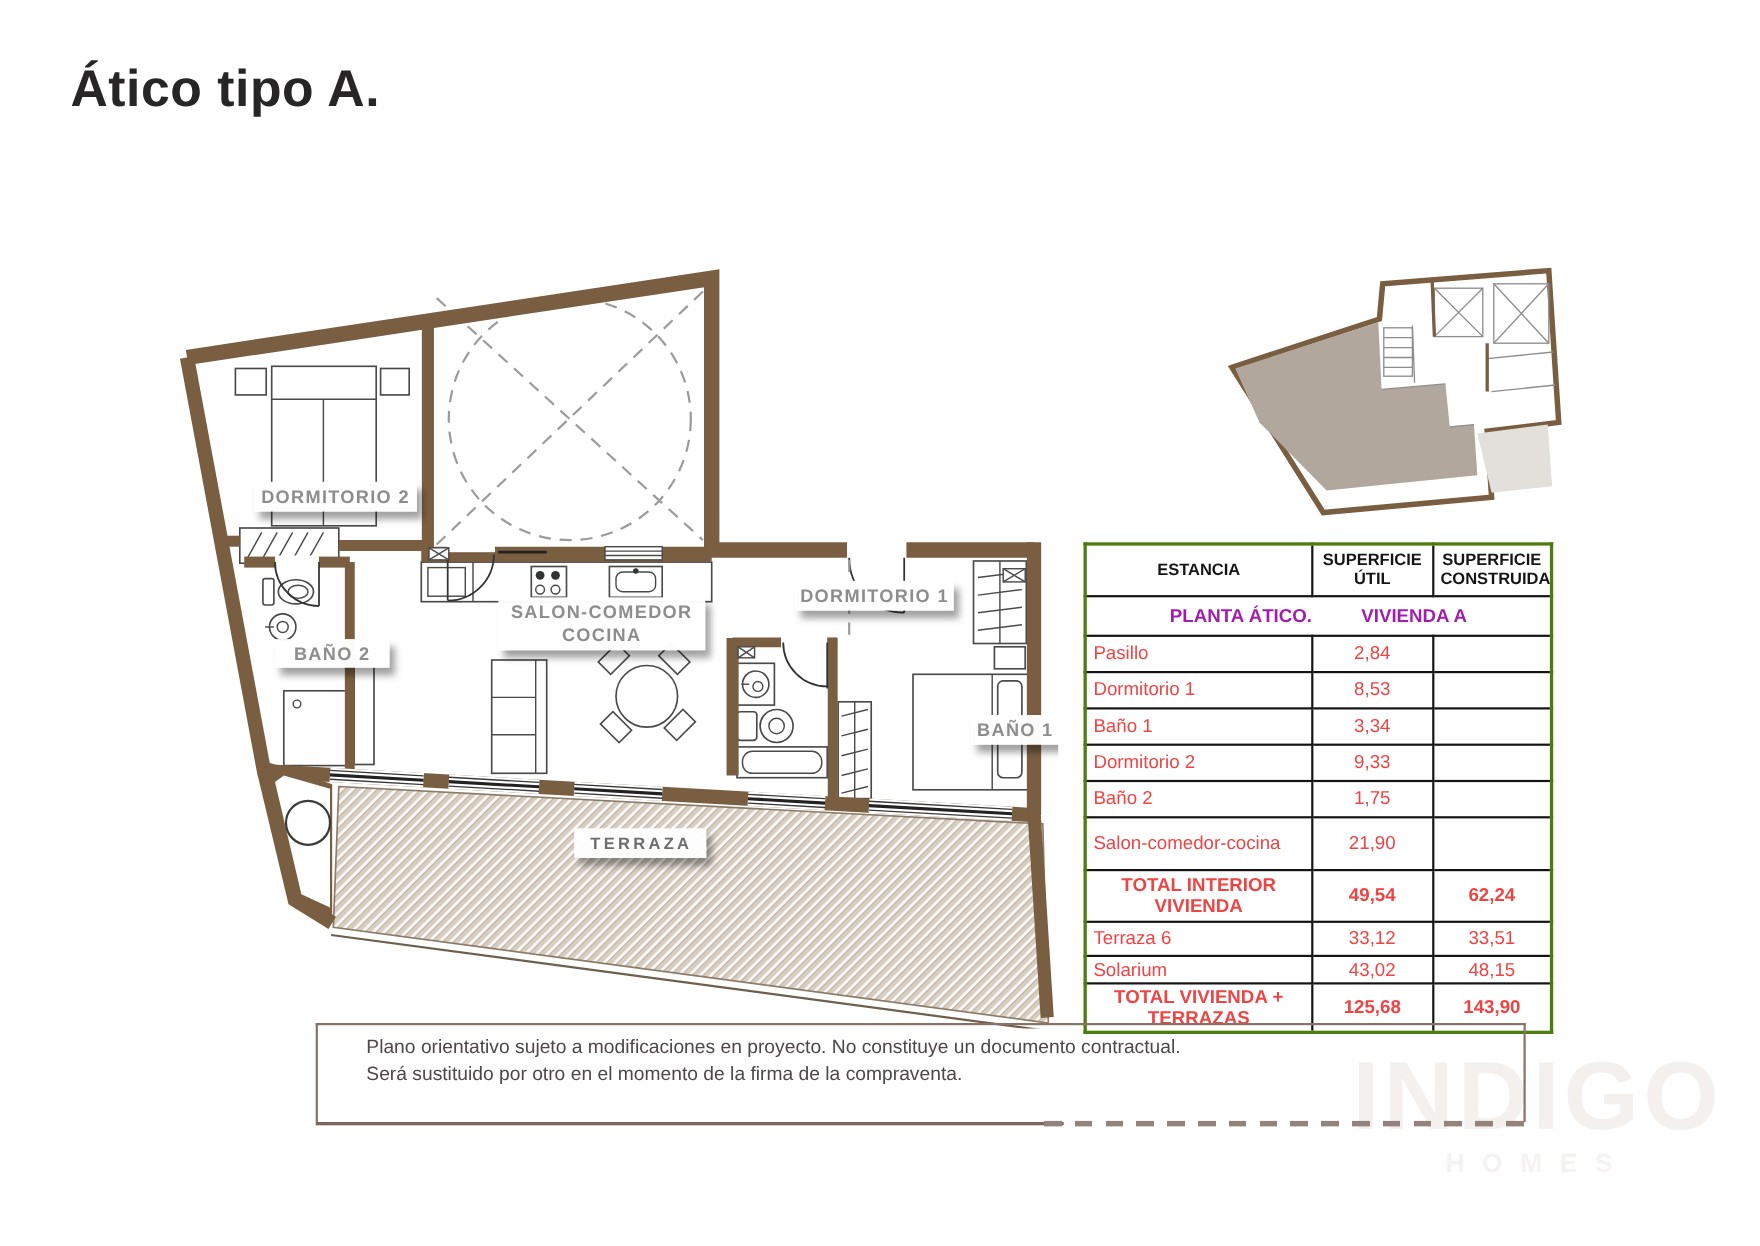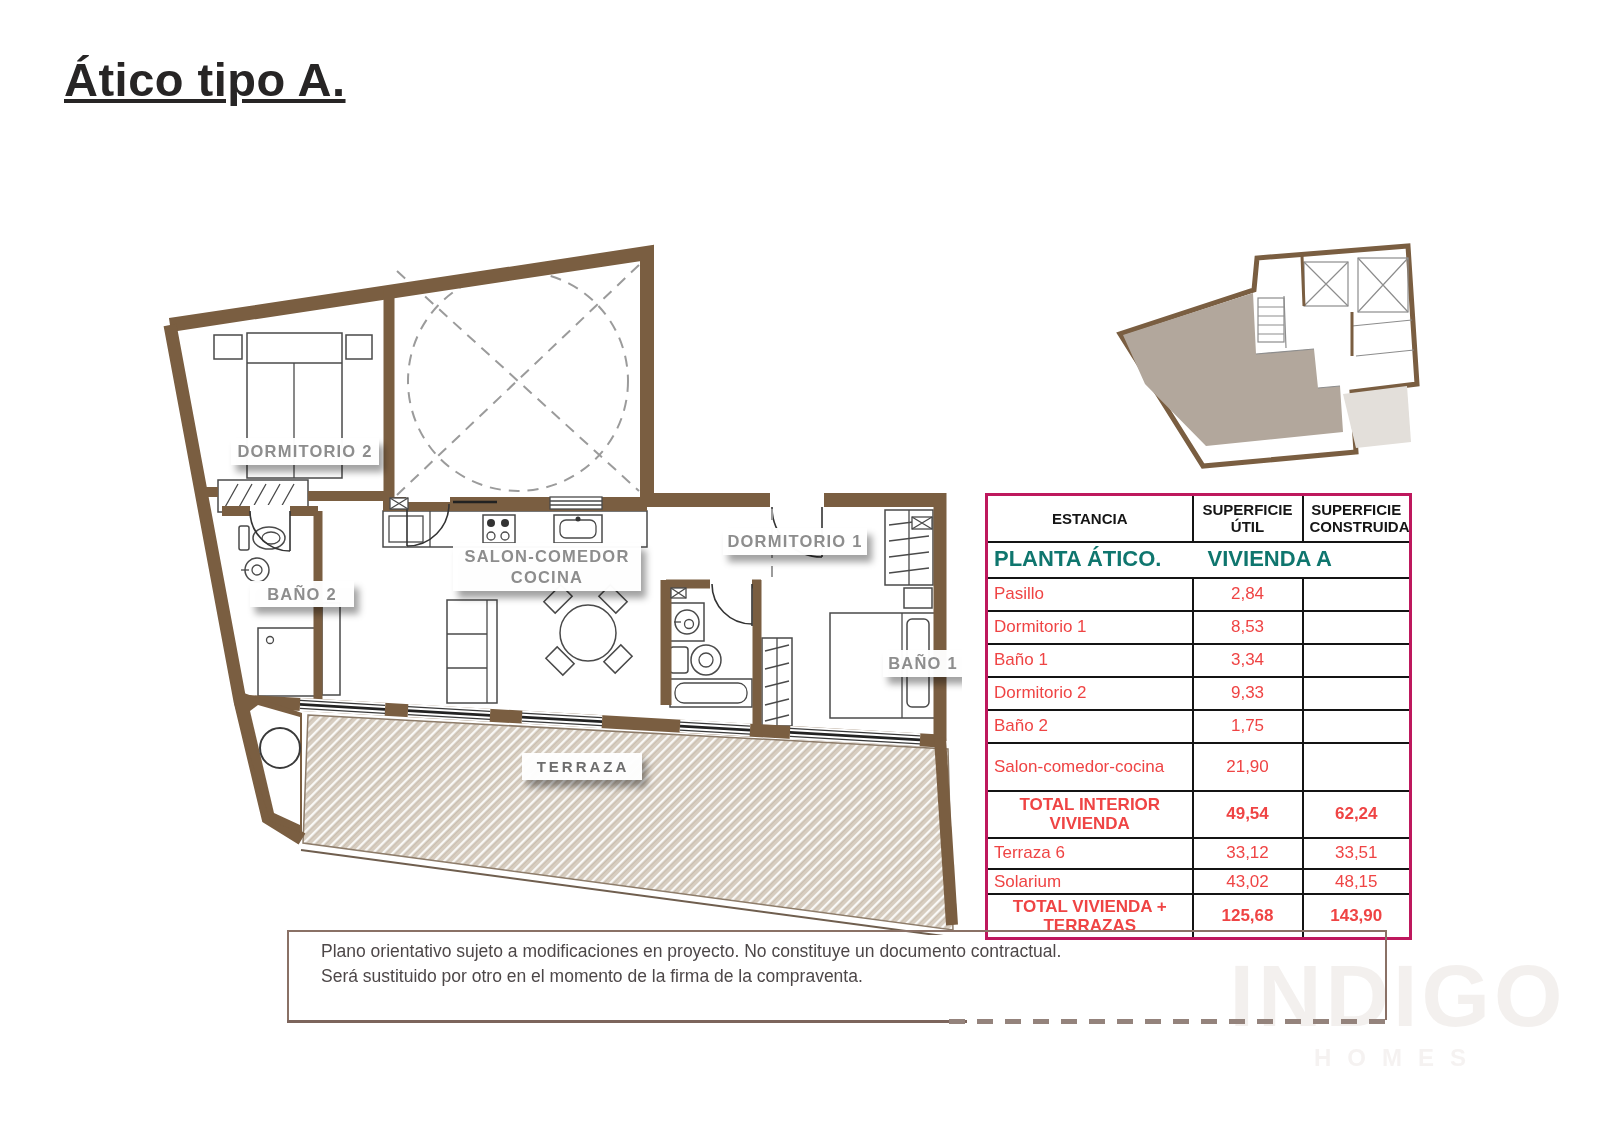--- a/index.html
+++ b/index.html
@@ -1,41 +1,41 @@
 <!DOCTYPE html>
 <html><head>
 <meta charset="utf-8">
 <style>
   html,body{margin:0;padding:0;background:#ffffff;}
   body{font-family:"Liberation Sans", sans-serif; -webkit-font-smoothing:antialiased;}
   .canvas{position:relative;width:1600px;height:1133px;background:#fff;overflow:hidden;}
 
   .page-title{position:absolute;left:64px;top:52px;font-size:47px;font-weight:bold;
-    color:#272525;letter-spacing:.5px;text-decoration:underline;}
+    color:#272525;letter-spacing:.5px;}
 
   .plan-svg{position:absolute;left:150px;top:233px;}
   .keyplan-svg{position:absolute;left:1106px;top:236px;}
 
   
   .areas-wrap{position:absolute;left:985px;top:493px;z-index:2;}
   table.areas{border-collapse:collapse;width:424px;table-layout:fixed;background:#fff;}
   table.areas td{border:2px solid #141414;color:#ef4444;font-size:17px;
     padding:2px 6px;vertical-align:middle;line-height:1.12;}
-  table.areas{border:3px solid #be185d;}
+  table.areas{border:3px solid #4d7c0f;}
   td.c{text-align:center;}
   tr.hdr td{font-weight:bold;font-size:15px;text-align:center;color:#151515;line-height:1.15;}
-  tr.band td{font-weight:bold;font-size:22px;color:#0f766e;}
+  tr.band td{font-weight:bold;font-size:17px;color:#a21caf;text-align:center;}
   tr.band .sub{margin-left:40px;}
   td.b{font-weight:bold;font-size:17px;color:#151515;text-align:center;}
   td.num{font-size:17.5px;}
 
   
   .disclaimer{position:absolute;left:287px;top:930px;width:1096px;height:88px;z-index:2;
     border:2px solid #8a7166;border-bottom:none;}
-  .disclaimer .txt{padding:7px 10px 0 32px;color:#4d4748;font-size:17.5px;line-height:1.42;}
+  .disclaimer .txt{padding:7px 10px 0 44px;color:#4d4748;font-size:17.5px;line-height:1.42;}
   .disclaimer .bottom-solid{position:absolute;left:-2px;bottom:-3px;width:62%;height:3px;background:#7c655c;}
   .disclaimer .bottom-dash{position:absolute;right:-2px;bottom:-4px;width:40%;height:5px;
     background:repeating-linear-gradient(90deg,#94837c 0 16px,transparent 16px 28px);}
 
   .watermark{position:absolute;left:1198px;top:952px;width:400px;text-align:center;z-index:1;
     color:rgba(190,170,160,.18);font-weight:bold;}
   .watermark .wm1{font-size:88px;letter-spacing:4px;line-height:1;}
   .watermark .wm2{font-size:24px;letter-spacing:16px;color:rgba(190,170,160,.15);margin-top:4px;}
 
   svg text.room-label{font-family:"Liberation Sans",sans-serif;font-weight:bold;

